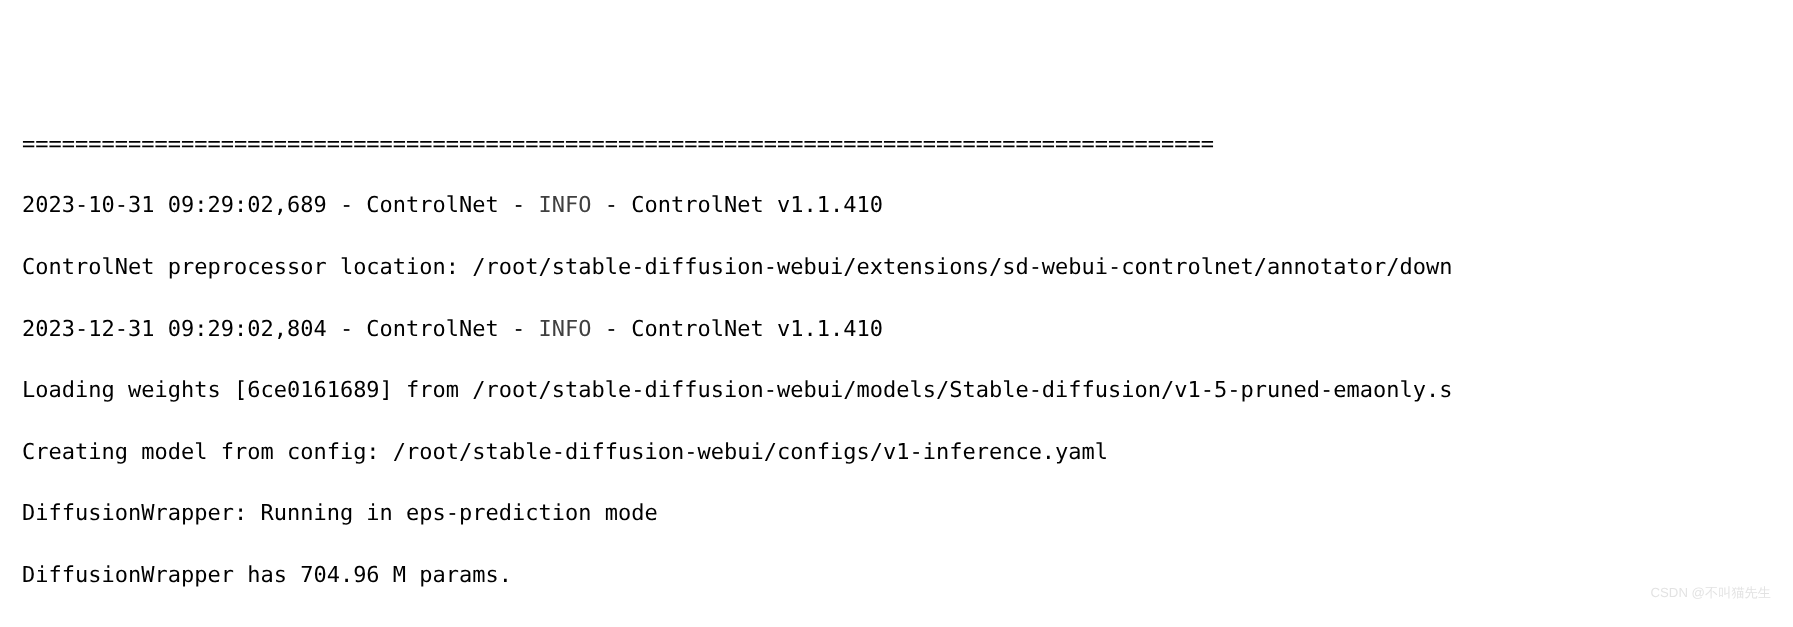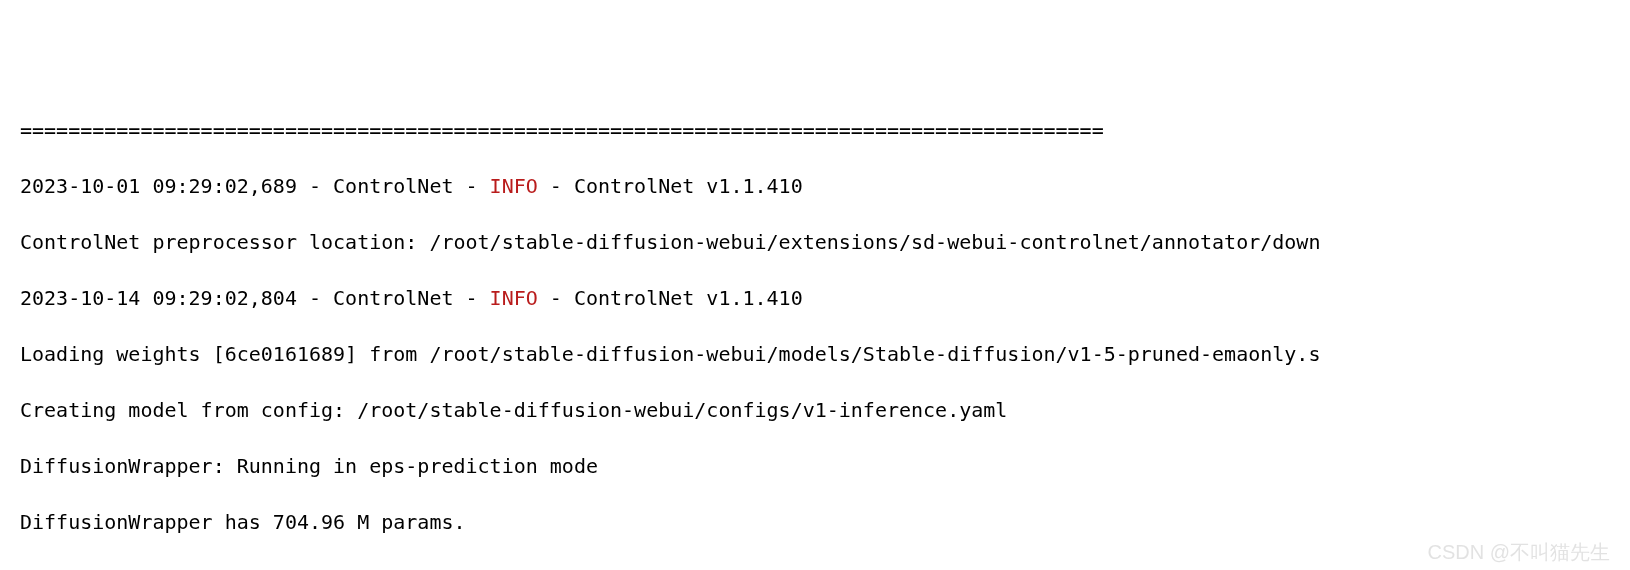--- a/index.html
+++ b/index.html
@@ -16,41 +16,41 @@
       padding: 4px 20px;
       white-space: pre;
       overflow: hidden;
       width: 1630px;
       height: 570px;
     }
     .line {
       display: block;
     }
     .green {
-      color: #b91c1c;
+      color: #404040;
     }
     .watermark {
       position: absolute;
-      bottom: 4px;
+      bottom: 22px;
       right: 20px;
       color: #d0d0d0;
       font-family: sans-serif;
-      font-size: 20px;
+      font-size: 12px;
       opacity: 0.6;
     }
   </style>
 </head>
 <body>
 
 
 
 <div class="line">==========================================================================================</div>
-<div class="line"><span>2023-10-01 09:29:02,689 - ControlNet - </span><span class="green">INFO</span><span> - ControlNet v1.1.410</span></div>
+<div class="line"><span>2023-10-31 09:29:02,689 - ControlNet - </span><span class="green">INFO</span><span> - ControlNet v1.1.410</span></div>
 <div class="line">ControlNet preprocessor location: /root/stable-diffusion-webui/extensions/sd-webui-controlnet/annotator/down</div>
-<div class="line"><span>2023-10-14 09:29:02,804 - ControlNet - </span><span class="green">INFO</span><span> - ControlNet v1.1.410</span></div>
+<div class="line"><span>2023-12-31 09:29:02,804 - ControlNet - </span><span class="green">INFO</span><span> - ControlNet v1.1.410</span></div>
 <div class="line">Loading weights [6ce0161689] from /root/stable-diffusion-webui/models/Stable-diffusion/v1-5-pruned-emaonly.s</div>
 <div class="line">Creating model from config: /root/stable-diffusion-webui/configs/v1-inference.yaml</div>
 <div class="line">DiffusionWrapper: Running in eps-prediction mode</div>
 <div class="line">DiffusionWrapper has 704.96 M params.</div>
 <div class="line">Model loaded in 2.8s (load weights from disk: 0.2s, create model: 0.6s, apply weights to model: 0.5s, apply </div>
 
 
 
 
 

